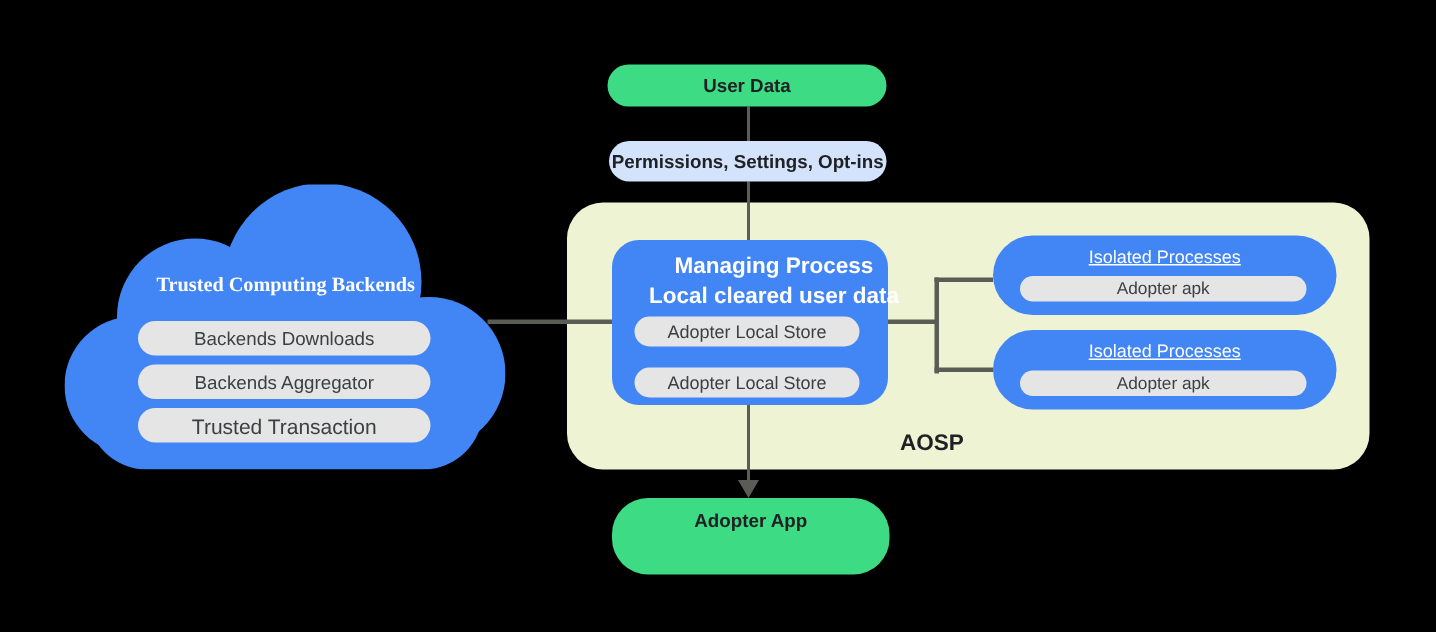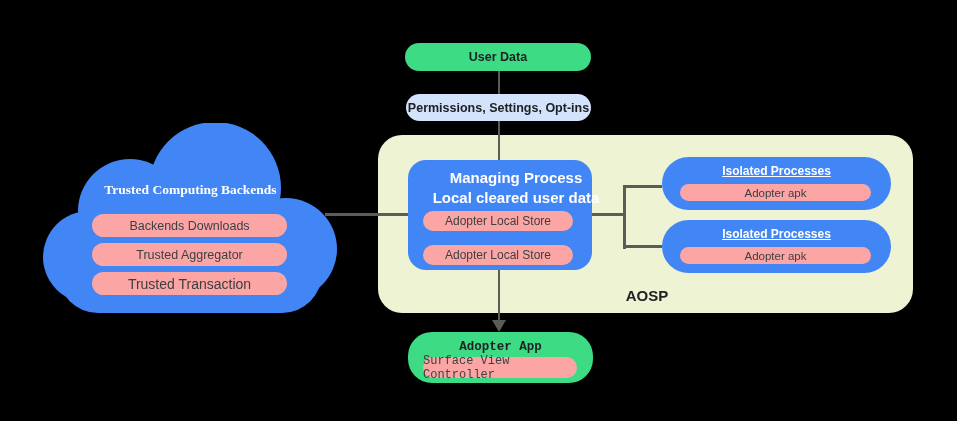--- a/index.html
+++ b/index.html
@@ -9,48 +9,48 @@
     --panel:#eef3d3;
     --line:#5a5d55;
     --dark:#202124;
     --pilltext:#3c4043;
   }
   *{margin:0;padding:0;box-sizing:border-box;}
   body{background:#000;font-family:"Liberation Sans","DejaVu Sans",sans-serif;}
   #canvas{position:relative;width:957px;height:421px;overflow:hidden;background:#000;}
 
   .pill{position:absolute;border-radius:999px;display:flex;align-items:center;justify-content:center;}
-  .pill-white{background:#fca5a5;color:var(--pilltext);font-size:12px;}
+  .pill-white{background:#e5e5e5;color:var(--pilltext);font-size:12px;}
   .bold{font-weight:bold;}
 
   .line{position:absolute;background:var(--line);}
   .v{width:2px;}
   .h{height:3px;}
 
   .panel{position:absolute;left:378px;top:135px;width:535px;height:178px;
          background:var(--panel);border-radius:24px;}
-  .aosp-label{position:absolute;left:600px;top:287px;width:94px;text-align:center;
+  .aosp-label{position:absolute;left:600px;top:287px;width:94px;text-align:left;
          font-size:15px;font-weight:bold;color:var(--dark);}
 
   .cloud-svg{position:absolute;left:43px;top:123px;}
   .cloud-title{position:absolute;left:73px;top:182px;width:235px;text-align:center;
          color:#fff;font-size:13.5px;font-weight:bold;font-family:Liberation Serif, serif;}
 
   .managing-box{position:absolute;left:408px;top:160px;width:184px;height:110px;
          background:var(--blue);border-radius:18px;}
   .managing-title{position:absolute;left:0;top:8px;width:100%;text-align:center;
          color:#fff;font-size:15px;font-weight:bold;line-height:1.35;margin-left:16px;}
 
   .isolated-box{position:absolute;left:662px;width:229px;height:53px;
          background:var(--blue);border-radius:27px;}
   .isolated-title{position:absolute;left:0;top:7px;width:100%;text-align:center;
-         color:#fff;font-size:12px;font-weight:bold;text-decoration:underline;}
+         color:#fff;font-size:12px;font-weight:normal;text-decoration:underline;}
 
   .green-box{position:absolute;left:408px;top:332px;width:185px;height:51px;
-         background:var(--green);border-radius:24px;font-family:Liberation Mono, monospace;}
+         background:var(--green);border-radius:24px;}
   .green-title{position:absolute;left:0;top:8px;width:100%;text-align:center;
          color:var(--dark);font-size:12.5px;font-weight:bold;}
 
   .arrowhead{position:absolute;left:492px;top:320px;width:0;height:0;
          border-left:7px solid transparent;border-right:7px solid transparent;
          border-top:12px solid var(--line);}
 </style>
 </head>
 <body>
 
@@ -76,21 +76,21 @@
       <circle cx="46" cy="134" r="46"></circle>
       <circle cx="243" cy="126" r="51"></circle>
       <rect x="15" y="109" width="264" height="81" rx="40"></rect>
     </g>
   </svg>
   <div class="cloud-title">Trusted Computing Backends</div>
   <div class="pill pill-white" style="left:92px;top:214px;width:195px;height:23px;font-size:12.5px">
     <span>Backends Downloads</span>
   </div>
   <div class="pill pill-white" style="left:92px;top:243px;width:195px;height:23px;font-size:12.5px">
-    <span>Trusted Aggregator</span>
+    <span>Backends Aggregator</span>
   </div>
   <div class="pill pill-white" style="left:92px;top:272px;width:195px;height:23px;font-size:14px">
     <span>Trusted Transaction</span>
   </div>
 
   <div class="pill bold" style="left:405px;top:43px;width:186px;height:28px;background:var(--green);color:var(--dark);font-size:12.5px">
     <span>User Data</span>
   </div>
   <div class="pill bold" style="left:406px;top:94px;width:185px;height:27px;background:var(--lightblue);color:var(--dark);font-size:12.5px">
     <span>Permissions,  Settings, Opt-ins</span>
@@ -117,18 +117,15 @@
   </div>
   <div class="isolated-box" style="top:220px">
     <div class="isolated-title">Isolated Processes</div>
     <div class="pill pill-white" style="left:18px;top:27px;width:191px;height:17px;font-size:11.5px">
       <span>Adopter apk</span>
     </div>
   </div>
 
   <div class="green-box">
     <div class="green-title">Adopter App</div>
-    <div class="pill pill-white" style="left:15px;top:25px;width:154px;height:21px">
-      <span>Surface View Controller</span>
-    </div>
   </div>
 
 </div>
 
 </body></html>

